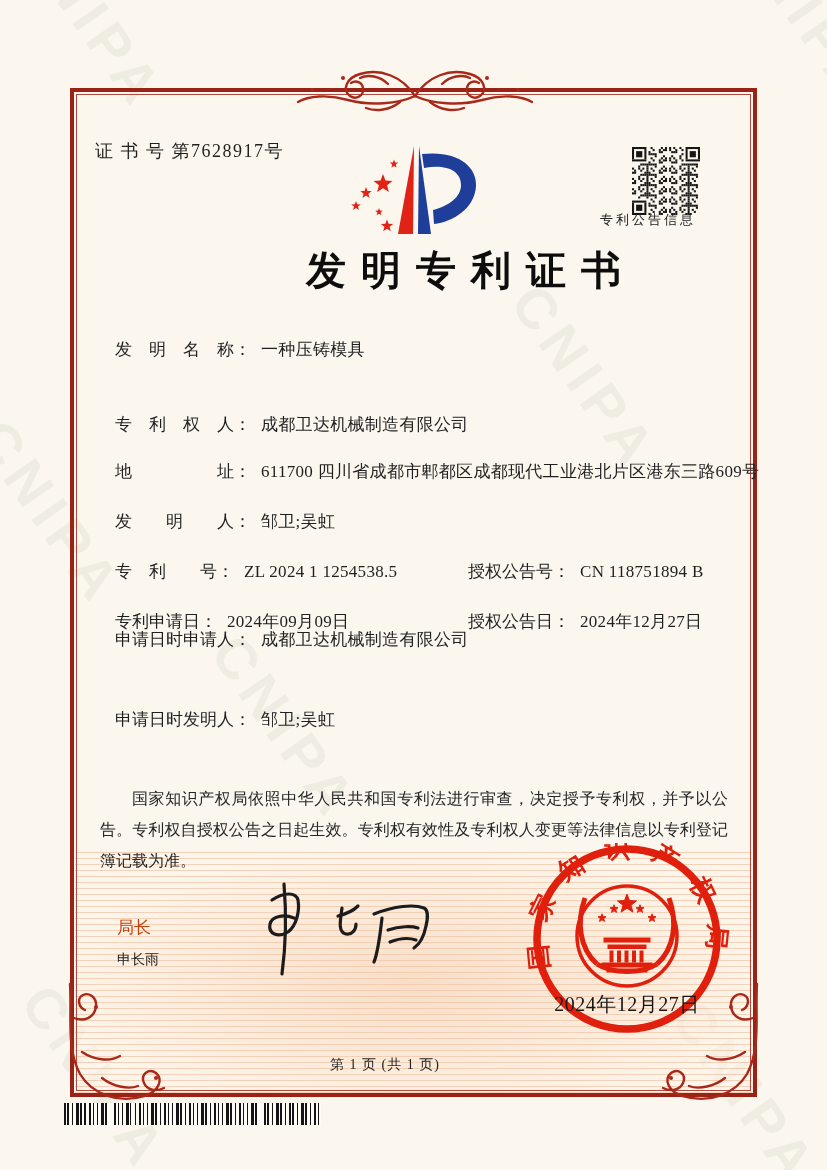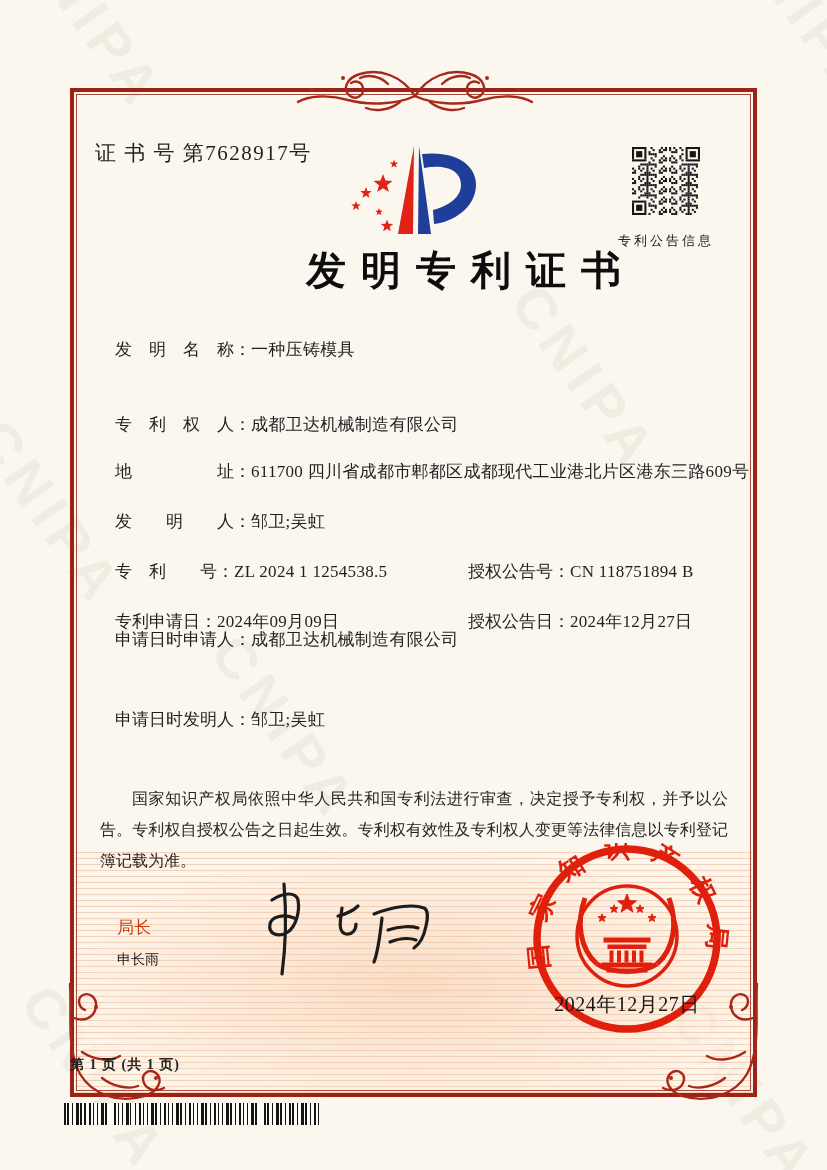--- a/index.html
+++ b/index.html
@@ -12,44 +12,44 @@
   .page{position:relative;width:827px;height:1170px;background:var(--bg_cream);overflow:hidden;margin:0 auto;}
   .wm{position:absolute;font-family:"Liberation Sans","DejaVu Sans",sans-serif;font-weight:bold;
       font-size:56px;letter-spacing:8px;color:var(--watermark_gray);transform:rotate(55deg);
       user-select:none;white-space:nowrap;}
   .frame{position:absolute;left:70px;top:88px;width:687px;height:1009px;border:4px solid var(--border_red);box-sizing:border-box;}
   .frame-inner{position:absolute;inset:2px;border:1px solid #b04a3d;}
   .band{position:absolute;left:75px;top:852px;width:677px;height:242px;
         background:
           radial-gradient(ellipse at 50% 55%, rgba(244,198,164,0.50), rgba(252,244,235,0) 75%),
           repeating-linear-gradient(180deg, rgba(238,178,140,0.55) 0 1px, rgba(252,244,234,0.55) 1px 6px);}
-  .certno{position:absolute;left:95px;top:139px;font-size:21px;letter-spacing:1.5px;color:var(--text_black);}
+  .certno{position:absolute;left:95px;top:139px;font-size:18px;letter-spacing:1.5px;color:var(--text_black);}
   .logo{position:absolute;left:335px;top:140px;}
   .qr{position:absolute;left:632px;top:147px;}
-  .qr-label{position:absolute;left:600px;top:232px;width:132px;text-align:center;font-size:13px;letter-spacing:3px;color:#222;}
+  .qr-label{position:absolute;left:600px;top:211px;width:132px;font-size:13px;letter-spacing:3px;color:#222;}
   .title{position:absolute;left:70px;top:243px;width:787px;text-align:center;font-size:40px;font-weight:bold;
          letter-spacing:15px;text-indent:15px;color:#0d0d0d;}
-  .row{position:absolute;left:115px;display:flex;font-size:17px;color:var(--text_black);line-height:25px;}
+  .row{position:absolute;left:115px;display:flex;gap:10px;font-size:17px;color:var(--text_black);line-height:25px;}
   .row .lbl{white-space:nowrap;}
   .row.rcol{left:468px;}
   .row .val{letter-spacing:0.3px;}
   .addr-val{width:512px;}
   .para{position:absolute;left:100px;top:783px;width:628px;font-size:16px;line-height:31px;
         text-indent:2em;text-align:justify;color:#262626;}
   .sig-role{position:absolute;left:117px;top:916px;font-size:17px;color:#c2410c;font-family:"Liberation Sans","DejaVu Sans",sans-serif;}
   .sig-name{position:absolute;left:117px;top:951px;font-size:14px;color:#1a1a1a;font-family:"Liberation Sans","DejaVu Sans",sans-serif;}
   .signature{position:absolute;left:238px;top:878px;}
   .seal{position:absolute;left:520px;top:843px;}
   .seal-ring{fill:none;stroke:var(--seal_red);stroke-width:7.5;}
   .seal-emblem{stroke:var(--seal_red);}
   .seal-fill{fill:var(--seal_red);}
   .seal-stroke{fill:none;stroke:var(--seal_red);}
   .seal-text{fill:var(--seal_red);font-size:25px;font-weight:bold;letter-spacing:20px;font-family:"Liberation Serif",serif;}
   .seal-date{fill:#161616;font-size:20px;font-family:"Liberation Serif",serif;letter-spacing:0.5px;}
-  .footer{position:absolute;left:70px;top:1056px;width:630px;text-align:left;font-size:14px;color:#222;letter-spacing:1px;font-weight:bold;}
+  .footer{position:absolute;left:70px;top:1056px;width:630px;text-align:center;font-size:14px;color:#222;letter-spacing:1px;}
   .barcode{position:absolute;left:64px;top:1103px;width:257px;height:22px;
     background:repeating-linear-gradient(90deg,#141414 0 2px,#fcfbf6 2px 3.5px,#141414 3.5px 5px,#fcfbf6 5px 8px,#141414 8px 9px,#fcfbf6 9px 12.5px);}
   .orn path{fill:none;stroke:var(--ornament_red);stroke-width:2.4;stroke-linecap:round;}
   .orn circle{fill:var(--ornament_red);}
   .orn-tc{position:absolute;left:282px;top:56px;}
   .orn-bl{position:absolute;left:52px;top:982px;}
   .orn-br{position:absolute;left:635px;top:982px;transform:scaleX(-1);}
   .sig-path{fill:none;stroke:#1c1c1c;stroke-width:3.2;stroke-linecap:round;stroke-linejoin:round;}
   .logo-red{fill:var(--logo_red);}
   .logo-blue{fill:var(--logo_blue);}

